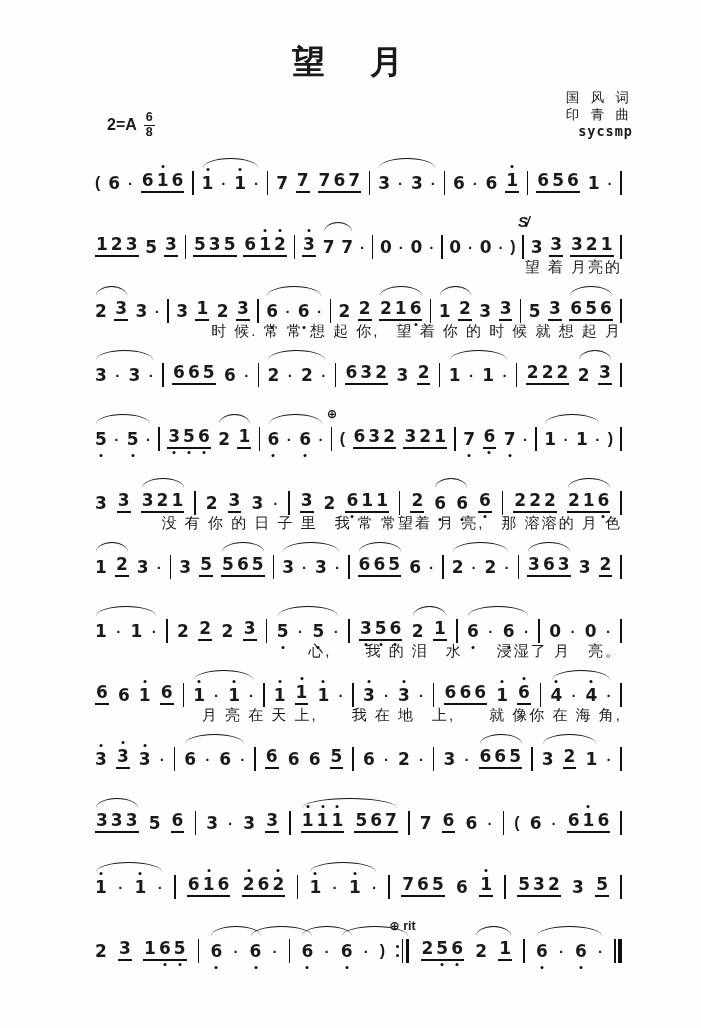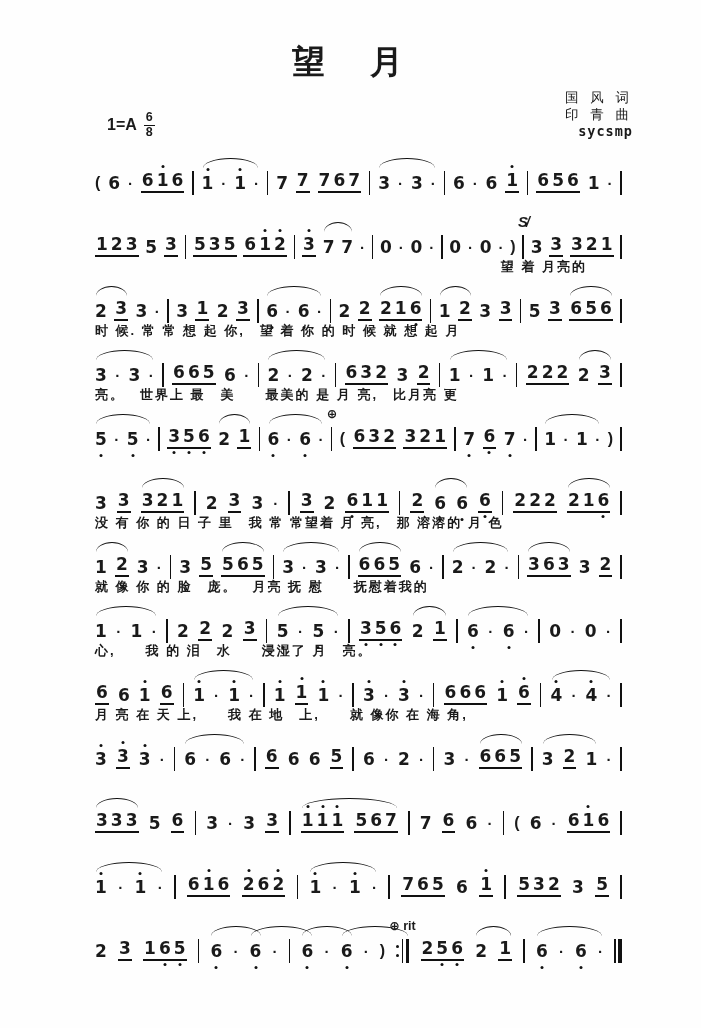--- a/index.html
+++ b/index.html
@@ -5,21 +5,21 @@
   html,body{margin:0;padding:0;background:#e8e8e8;}
   .page{position:relative;width:701px;height:1028px;background:#fefefe;margin:0 auto;
         font-family:"Liberation Sans","DejaVu Sans",sans-serif;color:#1a1a1a;overflow:hidden;}
   .title{padding-top:40px;text-align:center;font-size:33px;font-weight:bold;letter-spacing:6px;}
   .header-row{position:relative;margin:2px 40px 0 95px;height:64px;}
   .key-sig{position:absolute;left:12px;top:24px;font-size:16px;font-weight:bold;
            display:flex;align-items:center;gap:7px;}
   .frac{display:inline-flex;flex-direction:column;align-items:center;font-size:12.5px;line-height:1.1;font-weight:bold;}
   .frac .top{border-bottom:1.6px solid #111;padding:0 2px;}
   .credits{position:absolute;right:28px;top:2px;text-align:right;font-size:13.5px;line-height:17px;}
-  .credits .cjk{letter-spacing:4px;}
+  .credits .cjk{letter-spacing:4px;font-family:Liberation Serif, serif;}
   .credits .mono{font-family:"DejaVu Sans Mono","Liberation Mono",monospace;font-weight:bold;letter-spacing:1px;}
   .tempo{margin:0 0 0 100px;font-size:14px;font-weight:bold;height:18px;}
   .score{position:relative;margin:2px 0 0 95px;width:527px;}
   .system{position:relative;height:64px;}
   .notes-row{position:absolute;left:0;right:0;top:16px;height:24px;
              display:flex;justify-content:space-between;align-items:flex-end;}
   .note{position:relative;font-size:17px;font-weight:bold;line-height:20px;font-family:"DejaVu Sans",sans-serif;}
   .note.high::before{content:"";position:absolute;top:-5px;left:50%;transform:translateX(-50%);
                      width:3px;height:3px;border-radius:50%;background:#111;}
   .note.low::after{content:"";position:absolute;bottom:-8px;left:50%;transform:translateX(-50%);
@@ -30,32 +30,32 @@
   .thin{width:1.5px;height:24px;background:#111;}
   .thick{width:3.5px;height:24px;background:#111;}
   .rdots{display:flex;flex-direction:column;justify-content:center;gap:6px;height:24px;}
   .rdots i{width:3px;height:3px;background:#111;border-radius:50%;}
   .aug{font-size:15px;font-weight:bold;line-height:18px;}
   .paren{font-size:16px;font-weight:bold;line-height:20px;}
   .slur{position:absolute;height:9px;border-top:1.6px solid #111;
         border-radius:100% 100% 0 0 / 200% 200% 0 0;}
   .mark{position:absolute;transform:translateX(-50%);font-size:12.5px;font-weight:bold;white-space:nowrap;}
   .mark .segno{font-style:italic;font-size:15px;}
-  .lyrics-row{position:absolute;left:0;right:0;top:41px;font-size:13px;letter-spacing:2px;
-              white-space:pre;font-weight:700;}
+  .lyrics-row{position:absolute;left:0;right:0;top:41px;font-size:15px;letter-spacing:2px;
+              white-space:pre;font-weight:400;text-align:right;}
 </style>
 </head>
 <body>
 
 <div class="page">
   <div class="title">望　月</div>
 
   <div class="header-row">
     <div class="key-sig">
-      <span>1=A</span>
+      <span>2=A</span>
       <span class="frac">
         <span class="top">6</span>
         <span class="bot">8</span>
       </span>
     </div>
     <div class="credits">
       <div class="cjk">国 风 词</div>
       <div class="cjk">印 青 曲</div>
       <div class="mono">sycsmp</div>
     </div>
@@ -268,21 +268,20 @@
             <span class="note">2</span>
             <span class="note">2</span>
             <span class="note">2</span>
           </span>
           <span class="note">2</span>
           <span class="grp">
             <span class="note">3</span>
           </span>
           <div class="bar"></div>
         </div>
-        <div class="lyrics-row" style="padding-left: 0%;">亮。　世界上 最　美　　最美的 是 月 亮,　比月亮 更</div>
         <div class="slur" style="left: 1px; width: 57px; top: 5px;"></div>
         <div class="slur" style="left: 173px; width: 57px; top: 5px;"></div>
         <div class="slur" style="left: 355px; width: 57px; top: 5px;"></div>
         <div class="slur" style="left: 484px; width: 32px; top: 5px;"></div>
       </div>
       <div class="system">
         <div class="notes-row">
           <span class="note low">5</span>
           <span class="aug">·</span>
           <span class="note low">5</span>
@@ -431,21 +430,20 @@
             <span class="note">3</span>
             <span class="note">6</span>
             <span class="note">3</span>
           </span>
           <span class="note">3</span>
           <span class="grp">
             <span class="note">2</span>
           </span>
           <div class="bar"></div>
         </div>
-        <div class="lyrics-row" style="padding-left: 0%;">就 像 你 的 脸　庞。　月亮 抚 慰　　抚慰着我的</div>
         <div class="slur" style="left: 1px; width: 32px; top: 5px;"></div>
         <div class="slur" style="left: 127px; width: 42px; top: 5px;"></div>
         <div class="slur" style="left: 188px; width: 56px; top: 5px;"></div>
         <div class="slur" style="left: 264px; width: 42px; top: 5px;"></div>
         <div class="slur" style="left: 358px; width: 55px; top: 5px;"></div>
         <div class="slur" style="left: 433px; width: 42px; top: 5px;"></div>
       </div>
       <div class="system">
         <div class="notes-row">
           <span class="note">1</span>

